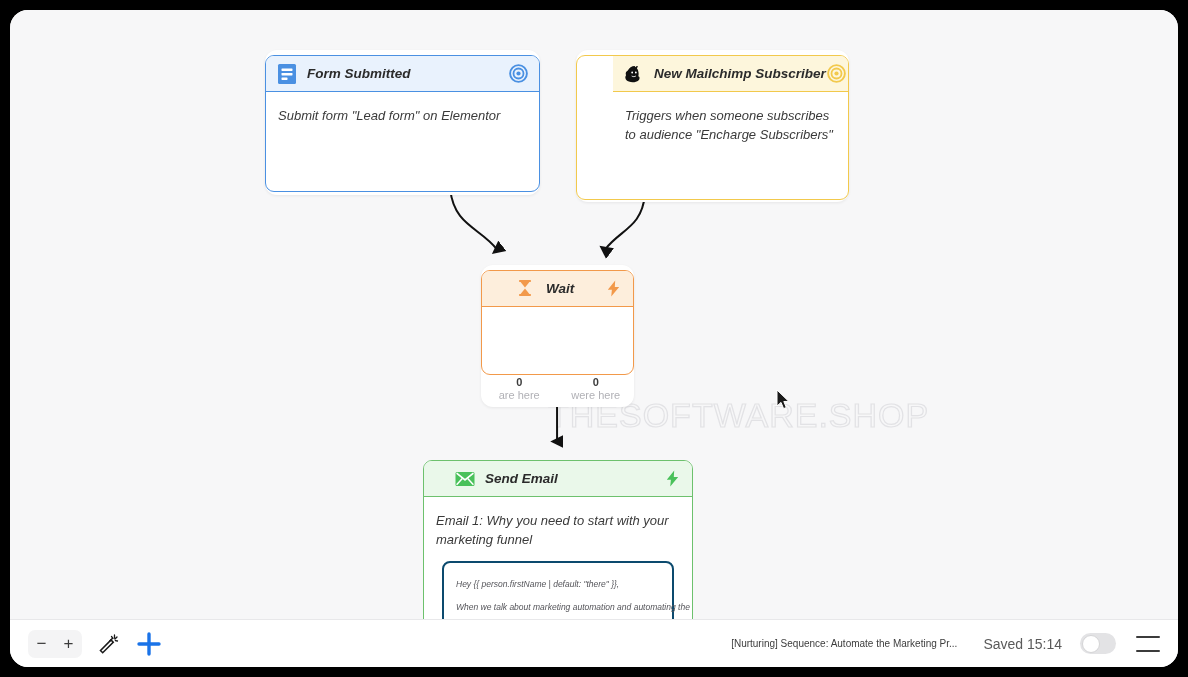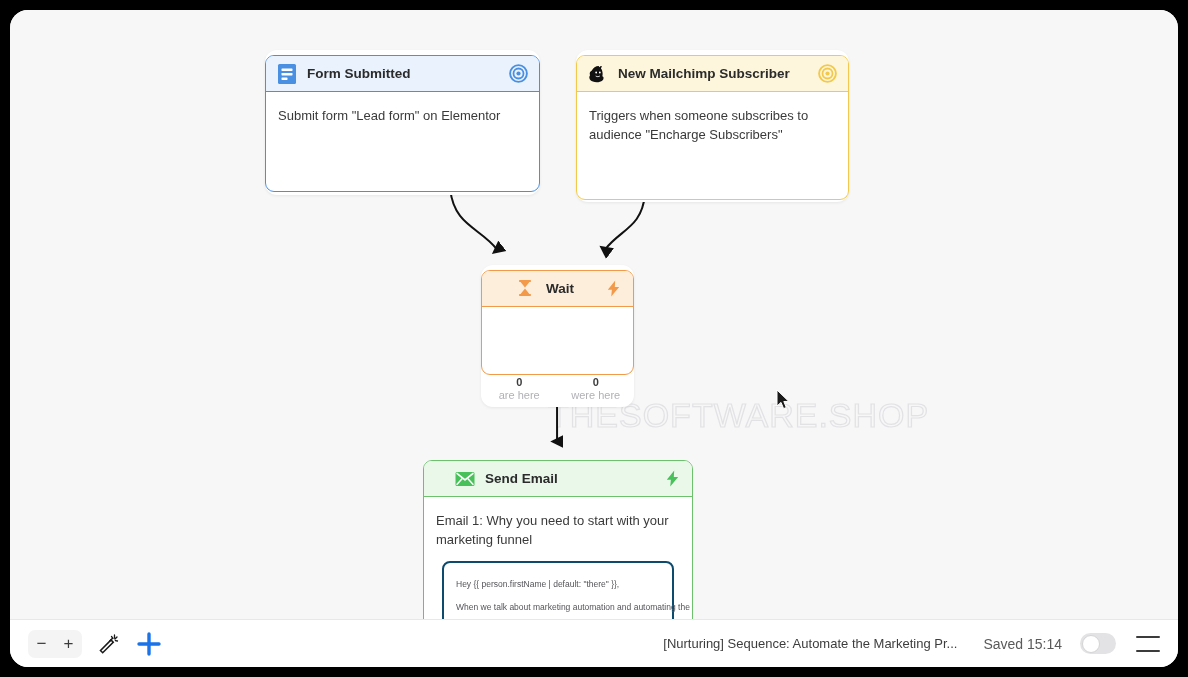--- a/index.html
+++ b/index.html
@@ -58,20 +58,21 @@
   .stat-lbl {
     font-size: 11px; color: #b1b1b6; line-height: 12px;
   }
 
   .card {
     position: absolute;
     background: #fff;
     border-radius: 9px;
     border: 1.5px solid #ccc;
     overflow: hidden;
+    font-style: italic;
   }
   .card-header {
     height: 36px;
     display: flex;
     align-items: center;
     padding: 0 10px;
     border-bottom: 1.5px solid #ccc;
   }
   .card-title {
     font-size: 13.5px;
@@ -158,21 +159,21 @@
     margin-left: 16px;
     display: flex; align-items: center; justify-content: center;
     cursor: pointer;
   }
   #toolbar-right {
     margin-left: auto;
     display: flex;
     align-items: center;
   }
   #flow-title {
-    font-size: 13px;
+    font-size: 10px;
     color: #3d3d3d;
     white-space: nowrap;
   }
   #saved-label {
     font-size: 14px;
     color: #5a5a5a;
     margin-left: 26px;
     white-space: nowrap;
   }
   .switch {
@@ -264,21 +265,21 @@
       <div class="stats-row">
         <div class="stat">
           <div class="stat-val">0</div>
           <div class="stat-lbl">are here</div>
         </div>
         <div class="stat">
           <div class="stat-val">0</div>
           <div class="stat-lbl">were here</div>
         </div>
       </div>
-      <div class="card yellow" style="left:0; top:5px; width:273px; height:145px;">
+      <div class="card yellow" style="left:0; top:5px; width:273px; height:145px;padding-left:36px;">
         <div class="card-header">
           <span class="icon-box">
             <svg class="ico" width="22" height="22" viewBox="0 0 24 24">
               <path fill="#111" d="M12.6 3.4c-2.9 0-6.1 2-7.3 4.9-.8.3-1.6 1-2 1.9-.5 1.1-.4 2.2.1 3.2-.6.8-1 1.9-.8 3 .3 1.9 1.8 3.2 3.8 3.9 1.8.7 4 .9 6 .6 2.4-.3 4.4-1.3 5.3-2.9.5-.9.5-1.9.1-2.6-.3-.5-.7-.8-1.1-1 .3-1 .5-2.6.2-4.4-.3-1.9-1-3.3-1.8-4.2.4-.5.8-1.1 1-1.6.2-.6 0-1-.5-1-.6 0-1.4.5-2.2 1.3-.3-.6-.6-1.1-.8-1.1z"></path>
               <circle cx="10" cy="10.4" r="1" fill="#fff"></circle>
               <circle cx="14" cy="10.4" r="1" fill="#fff"></circle>
               <path d="M9.5 14.2c1.4.9 3.1.9 4.5 0" fill="none" stroke="#fff" stroke-width="1"></path>
             </svg>
           </span>
           <span class="card-title">New Mailchimp Subscriber</span>

